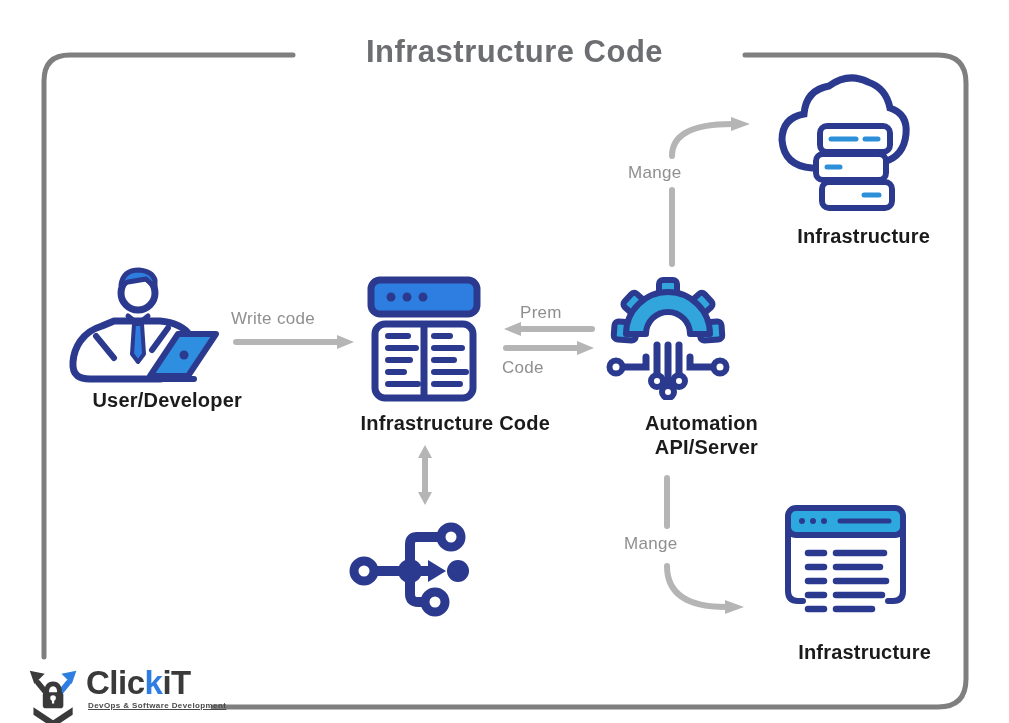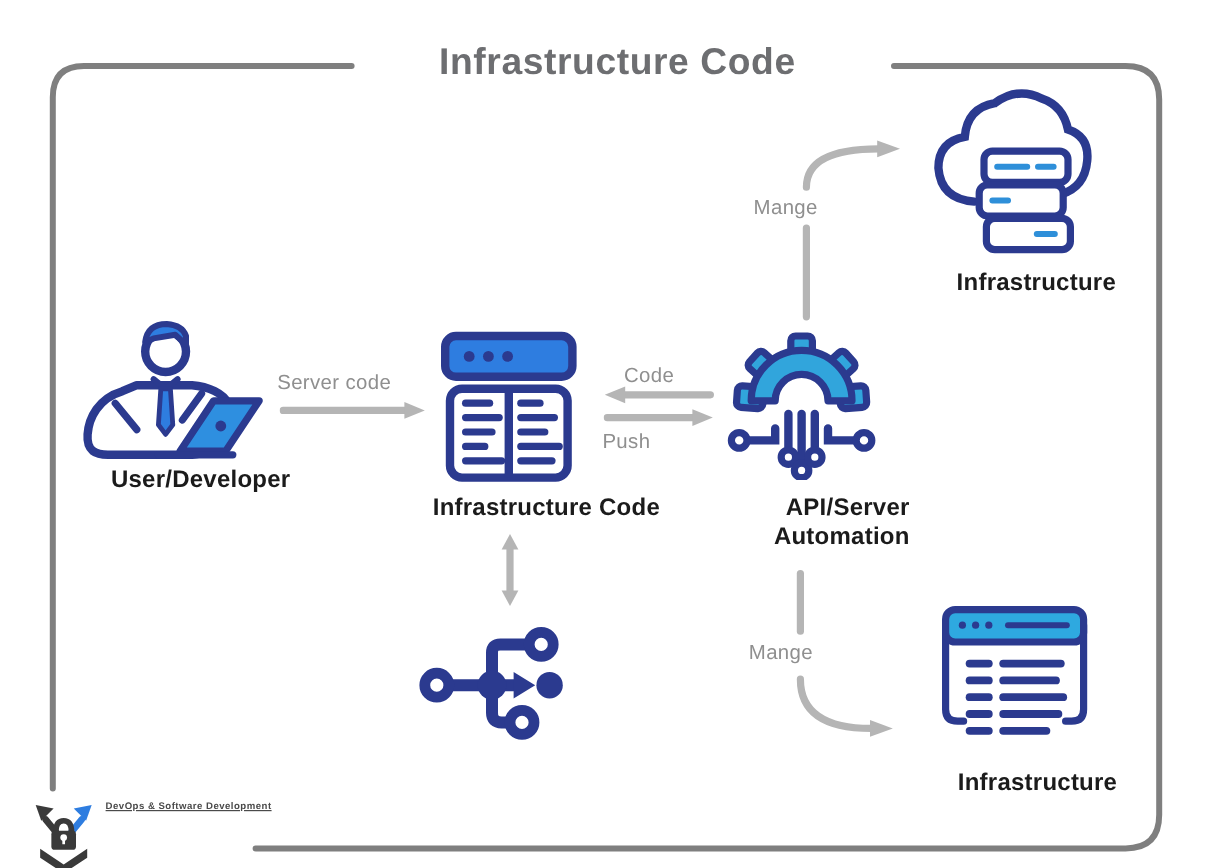--- a/index.html
+++ b/index.html
@@ -49,21 +49,21 @@
     <path d="M 60,50 L 70,58 L 80,50" fill="none" stroke="#2b3a8f" stroke-width="5" stroke-linecap="round"></path>
     <path d="M 66,58 L 74,58 L 76,88 L 70,96 L 64,88 Z" fill="#2e7de0" stroke="#2b3a8f" stroke-width="4" stroke-linejoin="round"></path>
 
     <polygon points="82,110 110,68 148,68 120,110" fill="#2e8fe0" stroke="#2b3a8f" stroke-width="6" stroke-linejoin="round"></polygon>
     <circle cx="116" cy="89" r="4.5" fill="#2b3a8f"></circle>
 
     <path d="M 64,113 L 126,113" fill="none" stroke="#2b3a8f" stroke-width="6" stroke-linecap="round"></path>
   </svg>
   <div class="abs node-label" style="left:42px;top:368px;width:200px">User/Developer</div>
 
-  <div class="abs edge-label" style="left:231px;top:289px;width:120px">Server code</div>
+  <div class="abs edge-label" style="left:231px;top:289px;width:120px">Write code</div>
   <svg class="abs" style="left:233px;top:313px" width="125" height="18">
     <line x1="3" y1="9" x2="105" y2="9" stroke="#b5b5b5" stroke-width="6" stroke-linecap="round"></line>
     <polygon points="104,2 121,9 104,16" fill="#b5b5b5"></polygon>
   </svg>
 
   <svg class="abs" style="left:366px;top:255px" width="116" height="128" viewBox="0 0 116 128">
     <rect x="5" y="5" width="106" height="34" rx="9" fill="#2e7de0" stroke="#2b3a8f" stroke-width="7"></rect>
     <circle cx="25" cy="22" r="4.5" fill="#2b3a8f"></circle>
     <circle cx="41" cy="22" r="4.5" fill="#2b3a8f"></circle>
     <circle cx="57" cy="22" r="4.5" fill="#2b3a8f"></circle>
@@ -77,30 +77,30 @@
       <line x1="22" y1="109" x2="52" y2="109"></line>
       <line x1="68" y1="61" x2="84" y2="61"></line>
       <line x1="68" y1="73" x2="96" y2="73"></line>
       <line x1="68" y1="85" x2="88" y2="85"></line>
       <line x1="68" y1="97" x2="100" y2="97"></line>
       <line x1="68" y1="109" x2="94" y2="109"></line>
     </g>
   </svg>
   <div class="abs node-label" style="left:300px;top:391px;width:250px">Infrastructure Code</div>
 
-  <div class="abs edge-label" style="left:520px;top:283px;width:70px">Code</div>
+  <div class="abs edge-label" style="left:520px;top:283px;width:70px">Prem</div>
   <svg class="abs" style="left:503px;top:300px" width="92" height="18">
     <line x1="17" y1="9" x2="89" y2="9" stroke="#b5b5b5" stroke-width="6" stroke-linecap="round"></line>
     <polygon points="18,2 1,9 18,16" fill="#b5b5b5"></polygon>
   </svg>
   <svg class="abs" style="left:503px;top:319px" width="92" height="18">
     <line x1="3" y1="9" x2="75" y2="9" stroke="#b5b5b5" stroke-width="6" stroke-linecap="round"></line>
     <polygon points="74,2 91,9 74,16" fill="#b5b5b5"></polygon>
   </svg>
-  <div class="abs edge-label" style="left:502px;top:338px;width:70px">Push</div>
+  <div class="abs edge-label" style="left:502px;top:338px;width:70px">Code</div>
 
   <svg class="abs" style="left:602px;top:250px" width="132" height="130" viewBox="0 0 132 130">
 
     <g fill="#31a5dc" stroke="#2b3a8f" stroke-width="6" stroke-linejoin="round">
       <rect x="57" y="10" width="18" height="22" rx="4"></rect>
       <rect x="57" y="10" width="18" height="22" rx="4" transform="rotate(48,66,64)"></rect>
       <rect x="57" y="10" width="18" height="22" rx="4" transform="rotate(-48,66,64)"></rect>
       <rect x="57" y="10" width="18" height="22" rx="4" transform="rotate(86,66,64)"></rect>
       <rect x="57" y="10" width="18" height="22" rx="4" transform="rotate(-86,66,64)"></rect>
     </g>
@@ -114,22 +114,22 @@
       <line x1="66" y1="75" x2="66" y2="113"></line>
       <line x1="77" y1="75" x2="77" y2="102"></line>
     </g>
     <circle cx="14" cy="97" r="6.5" fill="#ffffff" stroke="#2b3a8f" stroke-width="6"></circle>
     <circle cx="118" cy="97" r="6.5" fill="#ffffff" stroke="#2b3a8f" stroke-width="6"></circle>
     <circle cx="55" cy="111" r="6" fill="#ffffff" stroke="#2b3a8f" stroke-width="6"></circle>
     <circle cx="66" cy="122" r="6" fill="#ffffff" stroke="#2b3a8f" stroke-width="6"></circle>
     <circle cx="77" cy="111" r="6" fill="#ffffff" stroke="#2b3a8f" stroke-width="6"></circle>
   </svg>
   <div class="abs node-label" style="left:578px;top:391px;width:180px">
+    <div>Automation</div>
     <div>API/Server</div>
-    <div>Automation</div>
   </div>
 
   <svg class="abs" style="left:628px;top:92px" width="140" height="162">
     <path d="M 44,44 Q 44,12 104,12" fill="none" stroke="#b5b5b5" stroke-width="6" stroke-linecap="round"></path>
     <polygon points="103,5 122,12 103,19" fill="#b5b5b5"></polygon>
     <line x1="44" y1="78" x2="44" y2="152" stroke="#b5b5b5" stroke-width="6" stroke-linecap="round"></line>
   </svg>
   <div class="abs edge-label" style="left:628px;top:143px;width:88px">Mange</div>
 
   <svg class="abs" style="left:622px;top:448px" width="135" height="152">
@@ -205,17 +205,18 @@
       <polygon points="4,5 20,8 9,19" fill="#3a3a3a"></polygon>
       <line x1="36" y1="29" x2="45" y2="18" stroke="#2e7de0" stroke-width="6" stroke-linecap="round"></line>
       <polygon points="54,5 38,8 49,19" fill="#2e7de0"></polygon>
       <path d="M 22,29 Q 22,19 29,19 Q 36,19 36,29" fill="none" stroke="#3a3a3a" stroke-width="5"></path>
       <rect x="18" y="28" width="22" height="17" rx="3" fill="#3a3a3a"></rect>
       <circle cx="29" cy="34" r="3" fill="#ffffff"></circle>
       <rect x="27.8" y="35" width="2.4" height="5" fill="#ffffff"></rect>
       <path d="M 8,44 L 29,58 L 50,44 L 50,52 L 29,66 L 8,52 Z" fill="#3a3a3a"></path>
     </svg>
     <div class="logo-textcol">
+      <div class="logo-word"><span>Clic</span><span class="k-blue">k</span><span>iT</span></div>
       <div class="logo-tagline">DevOps &amp; Software Development</div>
     </div>
   </div>
 
 </div>
 
 </body></html>

